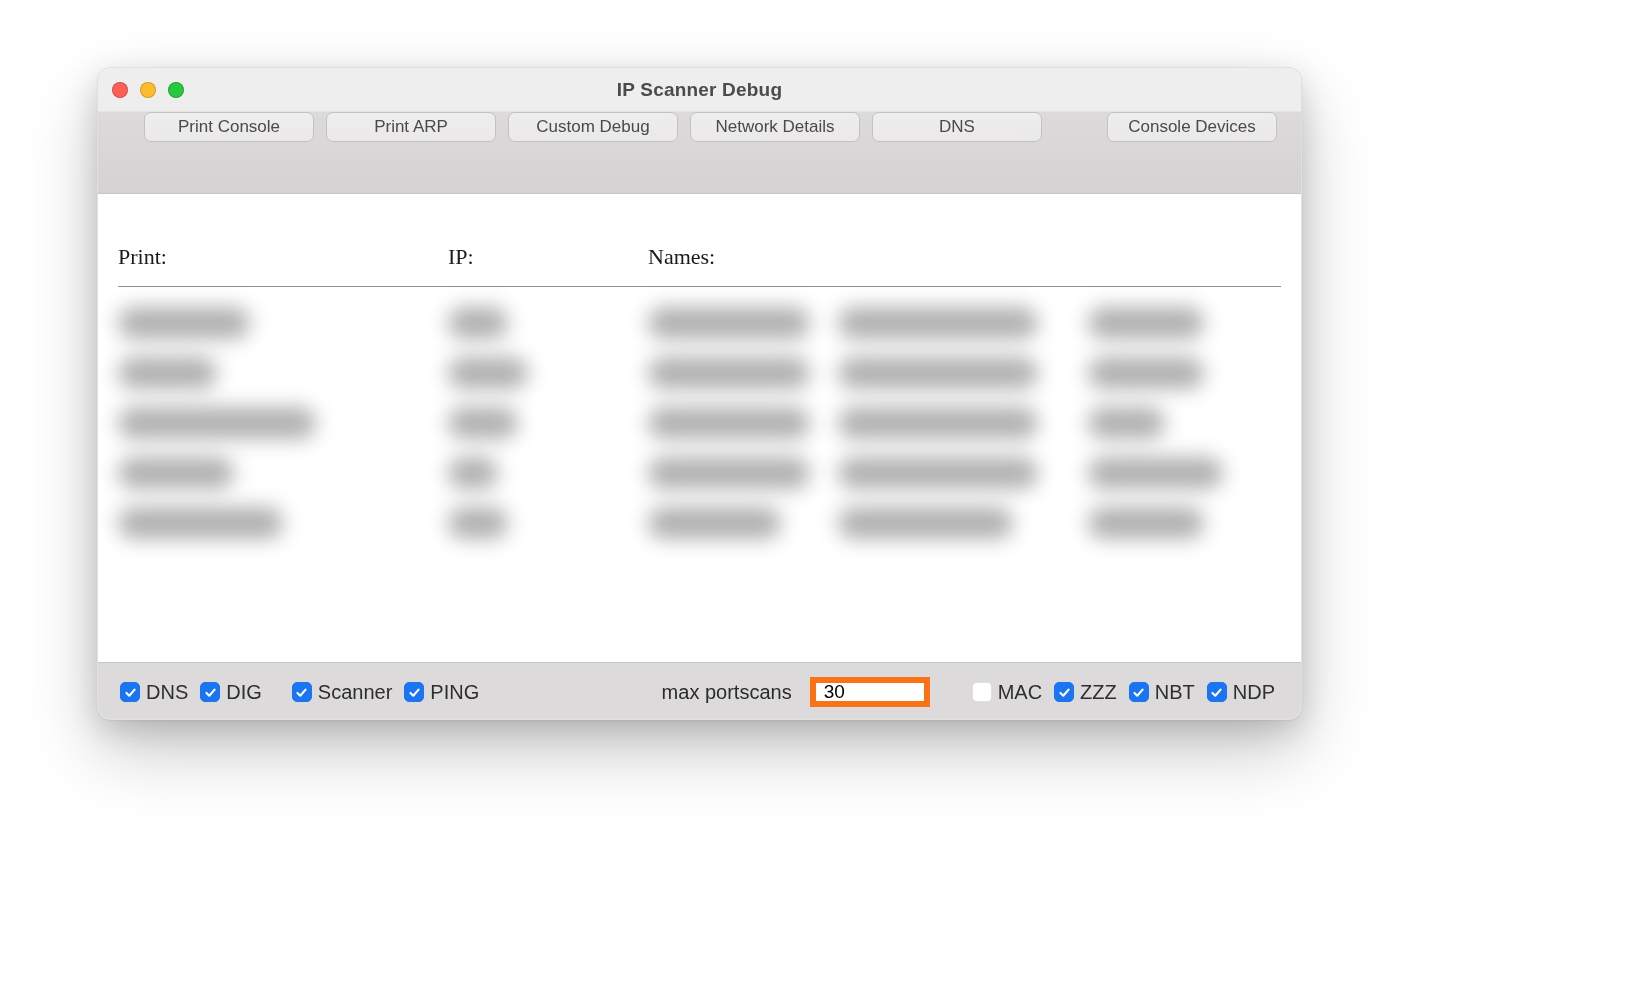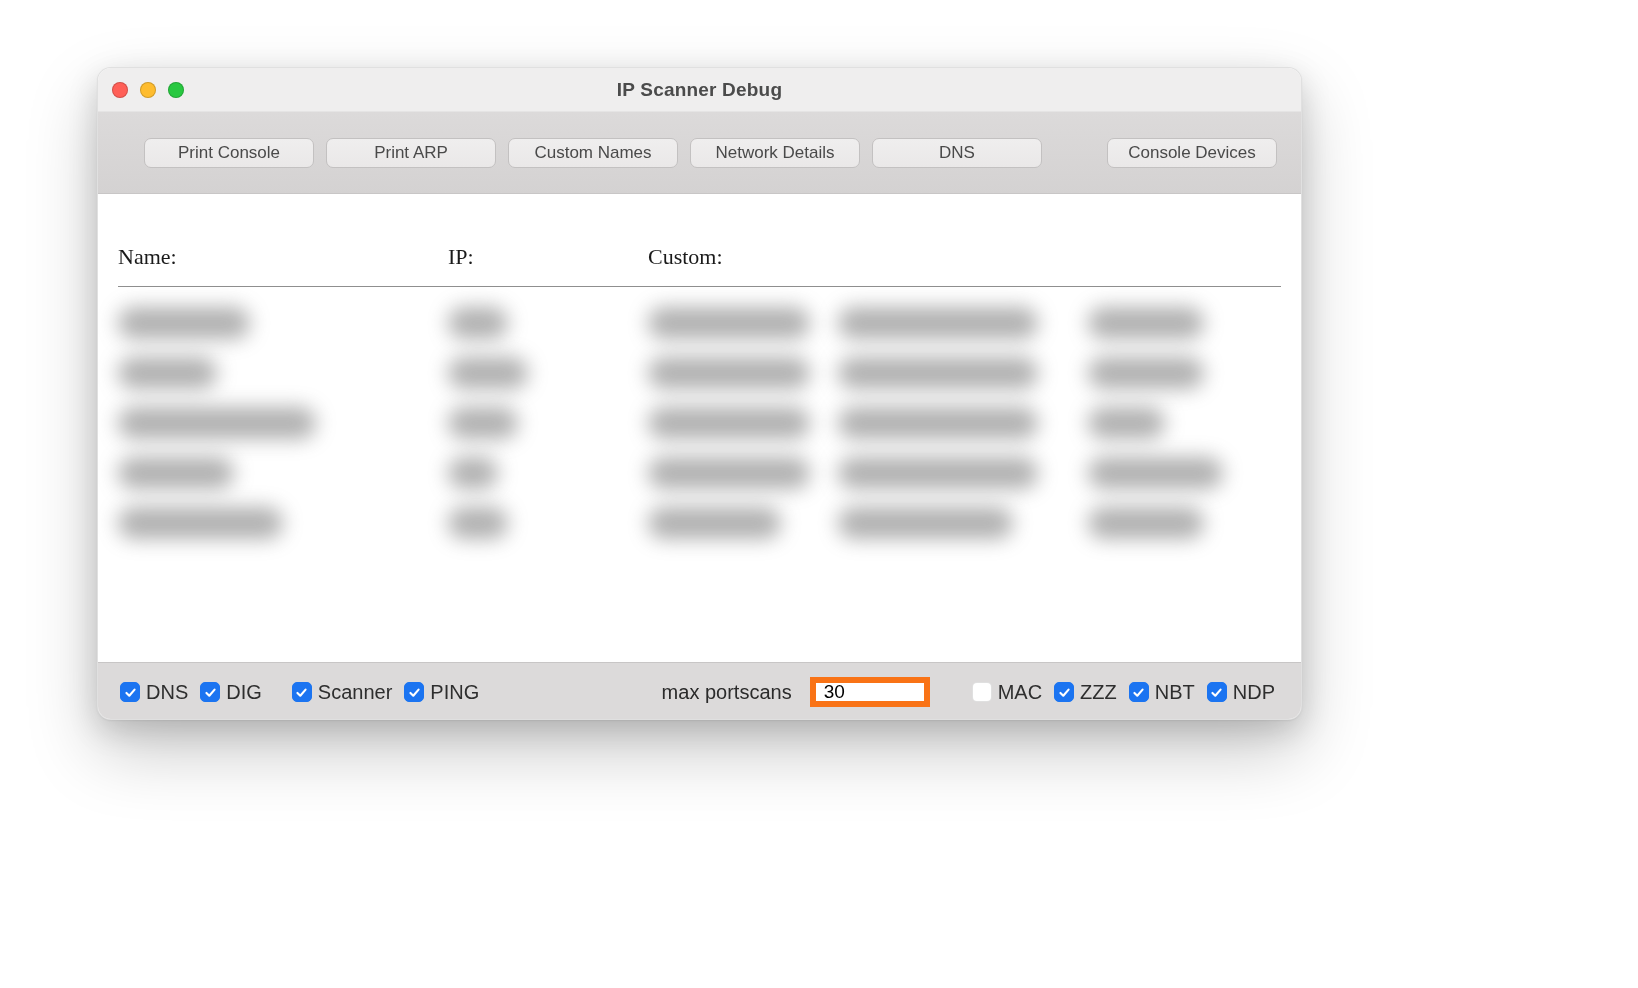--- a/index.html
+++ b/index.html
@@ -58,21 +58,21 @@
   .dot.red    { background:#ff5f57; box-shadow: inset 0 0 0 1px rgba(0,0,0,0.18); }
   .dot.yellow { background:#febc2e; box-shadow: inset 0 0 0 1px rgba(0,0,0,0.18); }
   .dot.green  { background:#28c840; box-shadow: inset 0 0 0 1px rgba(0,0,0,0.18); }
 
   
   .toolbar {
     height: 82px;
     background: linear-gradient(#dcdada, #d4d2d2);
     border-bottom: 1px solid #c8c6c6;
     display: flex;
-    align-items: center;
+    align-items: flex-start;
     padding: 0 24px;
     gap: 12px;
   }
   .toolbar .pad-left { width: 10px; }
   .toolbar .spacer { flex: 1; }
   .btn {
     height: 30px;
     min-width: 170px;
     padding: 0 18px;
     border: 1px solid #c3c1c1;
@@ -190,32 +190,32 @@
         <div class="dot yellow"></div>
         <div class="dot green"></div>
       </div>
       <div class="title">IP Scanner Debug</div>
     </div>
 
     <div class="toolbar">
       <span class="pad-left"></span>
       <div class="btn">Print Console</div>
       <div class="btn">Print ARP</div>
-      <div class="btn">Custom Names</div>
+      <div class="btn">Custom Debug</div>
       <div class="btn">Network Details</div>
       <div class="btn">DNS</div>
       <span class="spacer"></span>
       <div class="btn">Console Devices</div>
     </div>
 
     <div class="content">
       <div class="table-head">
-        <div>Name:</div>
+        <div>Print:</div>
         <div>IP:</div>
-        <div>Custom:</div>
+        <div>Names:</div>
       </div>
       <div class="hr"></div>
 
       <div class="rows">
         <div class="row">
           <div class="blob w40"></div>
           <div class="blob w30"></div>
           <div class="blob w85"></div>
           <div class="blob w80"></div>
           <div class="blob w60"></div>

